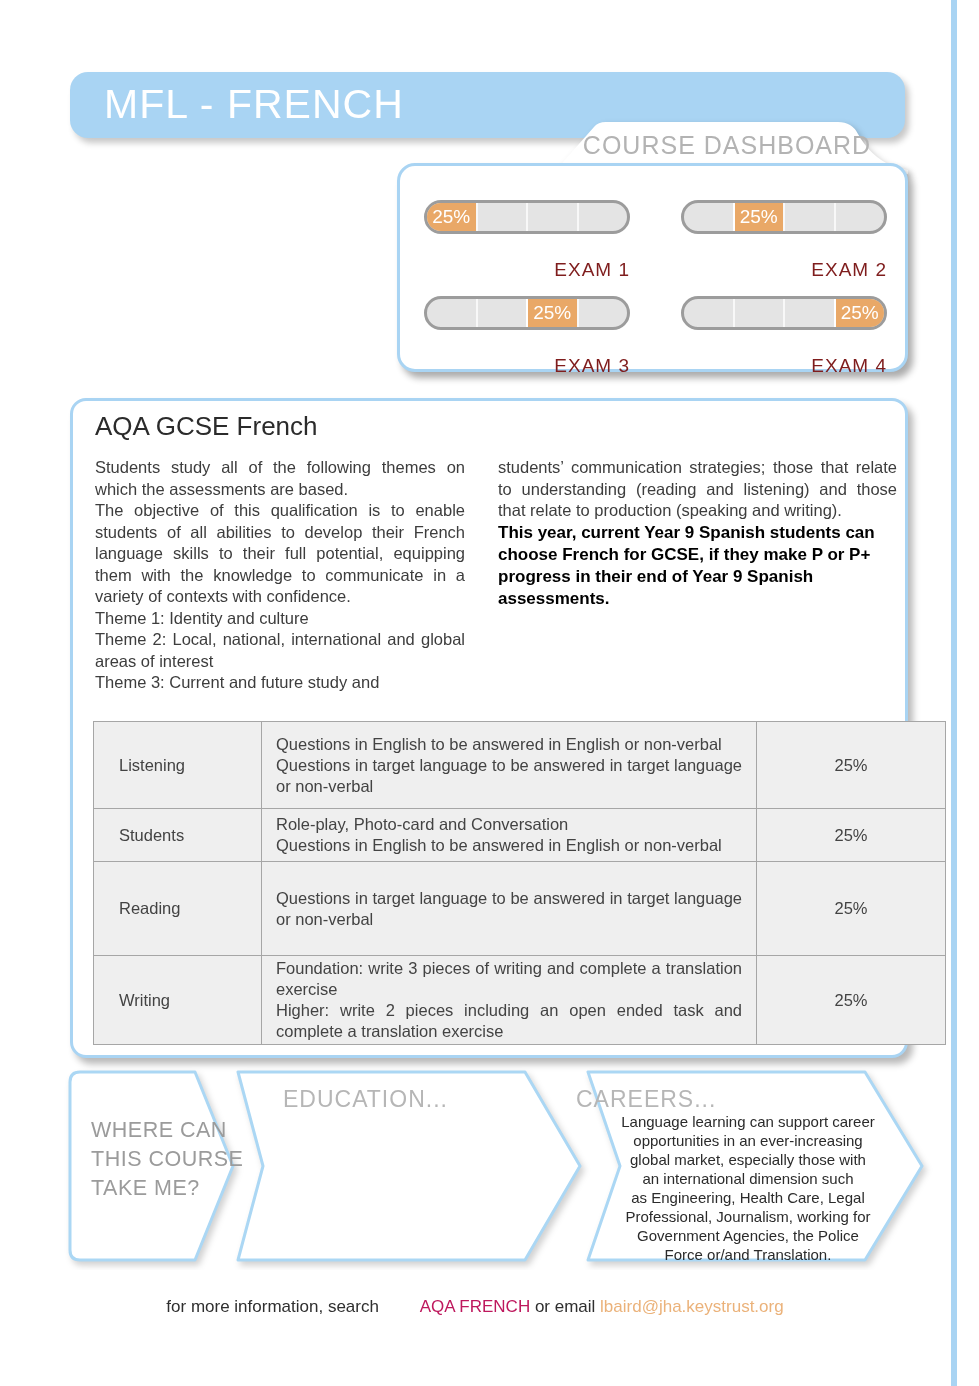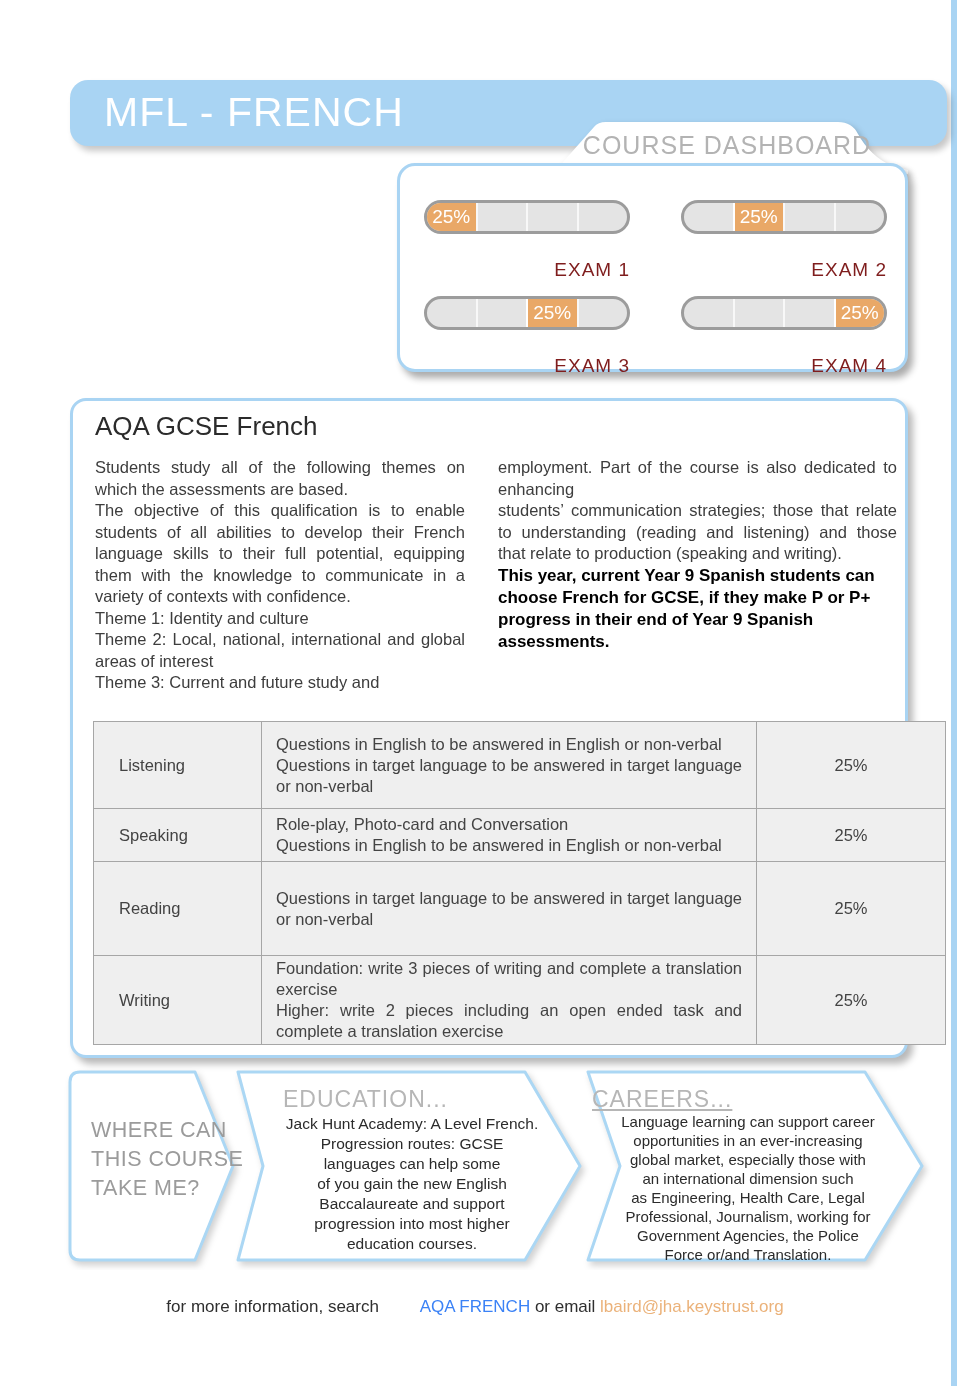--- a/index.html
+++ b/index.html
@@ -3,22 +3,22 @@
 <meta charset="utf-8">
 <style>
   html,body{margin:0;padding:0;background:#ffffff;}
   #page{position:relative;width:979px;height:1386px;background:#ffffff;overflow:hidden;
         font-family:"Liberation Sans",sans-serif;}
 
   
   .edge-strip{position:absolute;left:951px;top:0;width:6px;height:1386px;background:#A9D4F3;}
 
   
-  .header-bar{position:absolute;left:70px;top:80px;width:835px;height:66px;background:#A9D4F3;
-              border-radius:18px;box-shadow:4px 5px 6px rgba(0,0,0,0.22);padding-left:42px;}
+  .header-bar{position:absolute;left:70px;top:72px;width:835px;height:66px;background:#A9D4F3;
+              border-radius:18px;box-shadow:4px 5px 6px rgba(0,0,0,0.22);}
   .header-title{position:absolute;left:34px;top:0;height:66px;line-height:64px;color:#ffffff;
                 font-size:41px;font-weight:300;letter-spacing:1px;}
 
   
   .tab-svg{position:absolute;left:540px;top:110px;width:372px;height:64px;
            filter:drop-shadow(3px 3px 3px rgba(0,0,0,0.22));}
   .dash-title{position:absolute;left:577px;top:131px;width:300px;text-align:center;
               font-size:25px;color:#B3B3B3;letter-spacing:1px;z-index:6;}
 
   
@@ -62,28 +62,28 @@
   td.pct{width:186px;text-align:center;}
 
   
   .chev-svg{position:absolute;left:60px;top:1065px;width:880px;height:205px;}
   .chev-svg path{fill:#ffffff;stroke:#ABD7F4;stroke-width:3;stroke-linejoin:round;
                  filter:drop-shadow(3px 4px 3px rgba(0,0,0,0.18));}
   .where-text{position:absolute;left:91px;top:1116px;width:170px;font-size:21.5px;line-height:29px;
               color:#9B9B9B;white-space:pre-line;letter-spacing:0.5px;}
   .path-title{position:absolute;font-size:23px;color:#B6B6B6;letter-spacing:1px;}
   .edu-title{left:283px;top:1086px;text-align:center;}
-  .car-title{left:592px;top:1086px;text-decoration:underline;}
+  .car-title{left:576px;top:1086px;}
   .path-body{position:absolute;white-space:pre-line;text-align:center;color:#2B2B2B;}
   .edu-body{left:266px;top:1114px;width:292px;font-size:15.5px;line-height:20px;}
   .car-body{left:598px;top:1112px;width:300px;font-size:15px;line-height:19px;}
 
   
   .footer{position:absolute;left:0;top:1297px;width:950px;text-align:center;font-size:17px;color:#2F2F2F;}
-  .footer .orange{color:#3b82f6;margin-left:36px;}
+  .footer .orange{color:#be185d;margin-left:36px;}
   .footer .orange-light{color:#EBB27A;}
 </style>
 </head>
 <body>
 
 <div id="page">
 
   <div class="edge-strip"></div>
 
   <div class="header-bar">
@@ -140,35 +140,34 @@
 
   <div class="col col-left">
     <p>Students study all of the following themes on which the assessments are based.</p>
     <p>The objective of this qualification is to enable students of all abilities to develop their French language skills to their full potential, equipping them with the knowledge to communicate in a variety of contexts with confidence.</p>
     <p>Theme 1: Identity and culture</p>
     <p>Theme 2: Local, national, international and global areas of interest</p>
     <p>Theme 3: Current and future study and</p>
   </div>
 
   <div class="col col-right">
-    <p>employment. Part of the course is also dedicated to enhancing</p>
     <p>students’ communication strategies; those that relate to understanding (reading and listening) and those that relate to production (speaking and writing).</p>
     <p class="highlight">This year, current Year 9 Spanish students can choose French for GCSE, if they make P or P+ progress in their end of Year 9 Spanish assessments.</p>
   </div>
 
   <table class="a-table">
     <tbody>
       <tr>
         <td class="skill">Listening</td>
         <td class="desc">Questions in English to be answered in English or non-verbal
 Questions in target language to be answered in target language or non-verbal</td>
         <td class="pct">25%</td>
       </tr>
       <tr>
-        <td class="skill">Speaking</td>
+        <td class="skill">Students</td>
         <td class="desc">Role-play, Photo-card and Conversation
 Questions in English to be answered in English or non-verbal</td>
         <td class="pct">25%</td>
       </tr>
       <tr>
         <td class="skill">Reading</td>
         <td class="desc">Questions in target language to be answered in target language or non-verbal</td>
         <td class="pct">25%</td>
       </tr>
       <tr>
@@ -182,27 +181,20 @@
 
   <svg class="chev-svg" viewBox="0 0 880 205">
     <path d="M10 17 Q10 7 20 7 L135 7 L173 101 L135 195 L20 195 Q10 195 10 185 Z"></path>
     <path d="M178 7 L465 7 L520 101 L465 195 L178 195 L203 101 Z"></path>
     <path d="M528 7 L805 7 L862 101 L805 195 L528 195 L560 101 Z"></path>
   </svg>
   <div class="where-text">WHERE CAN
 THIS COURSE
 TAKE ME?</div>
   <div class="path-title edu-title">EDUCATION...</div>
-  <div class="path-body edu-body">Jack Hunt Academy: A Level French.
-Progression routes: GCSE
-languages can help some
-of you gain the new English
-Baccalaureate and support
-progression into most higher
-education courses.</div>
   <div class="path-title car-title">CAREERS...</div>
   <div class="path-body car-body">Language learning can support career
 opportunities in an ever-increasing
 global market, especially those with
 an international dimension such
 as Engineering, Health Care, Legal
 Professional, Journalism, working for
 Government Agencies, the Police
 Force or/and Translation.</div>
 

